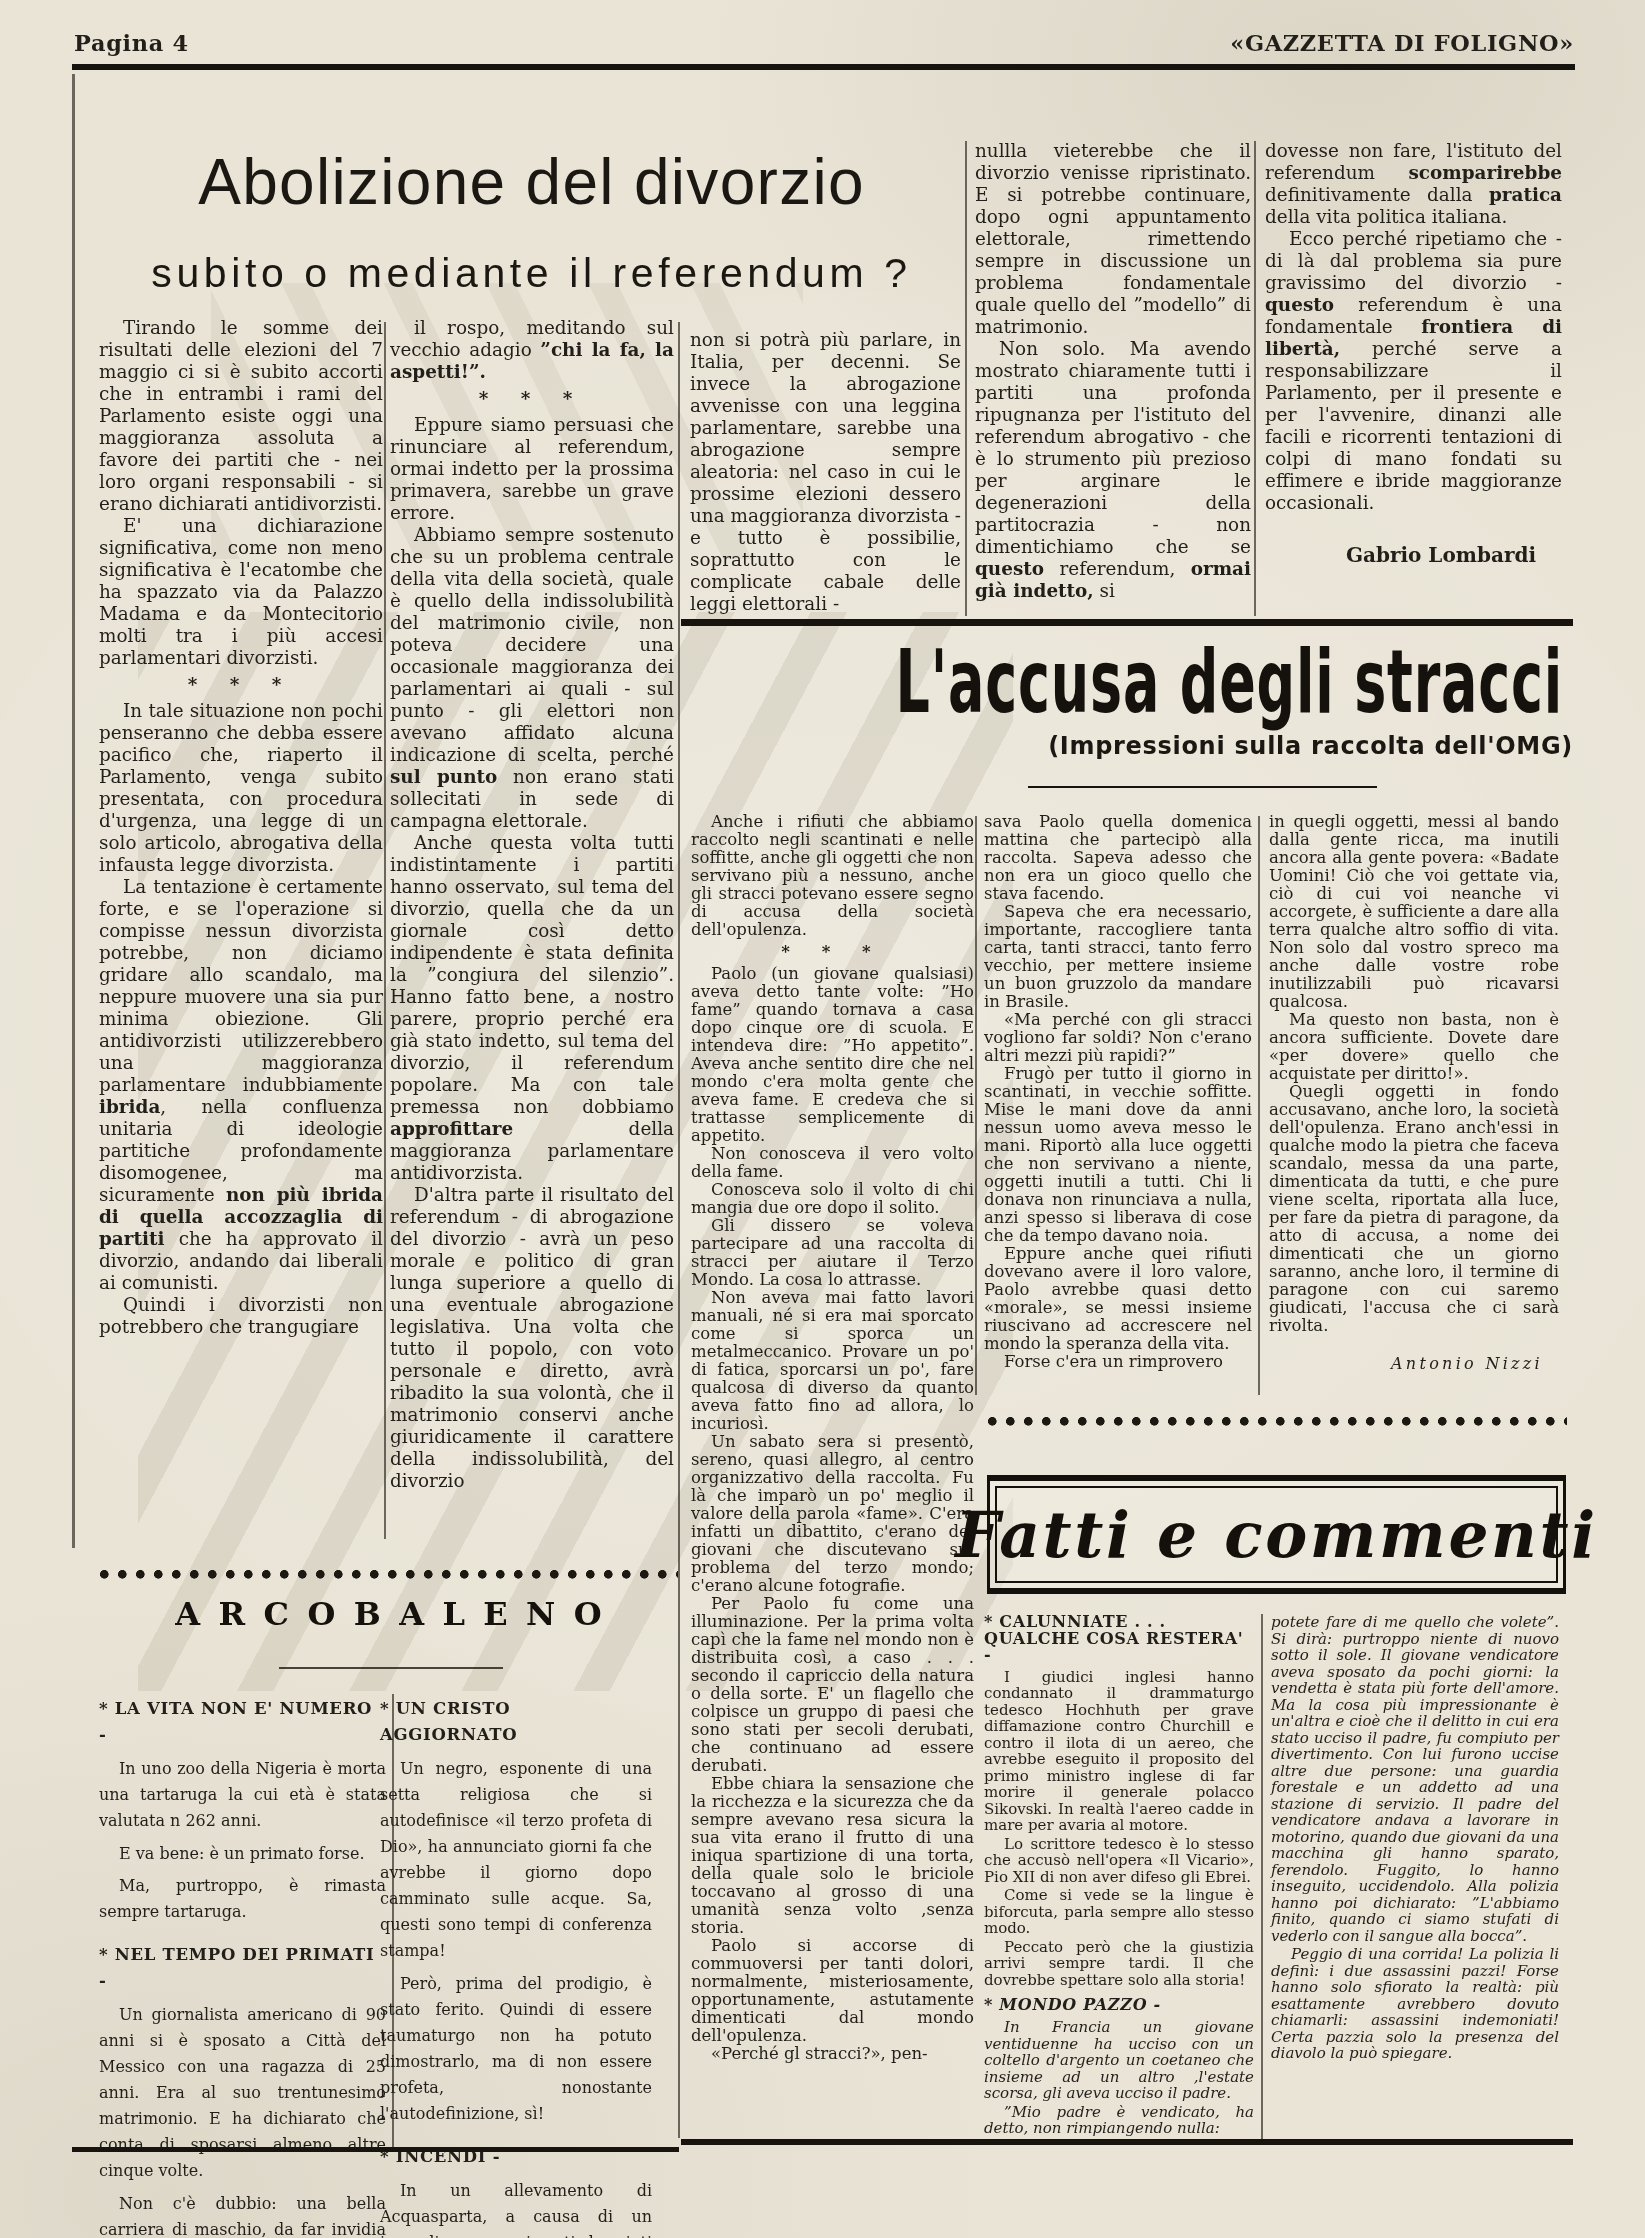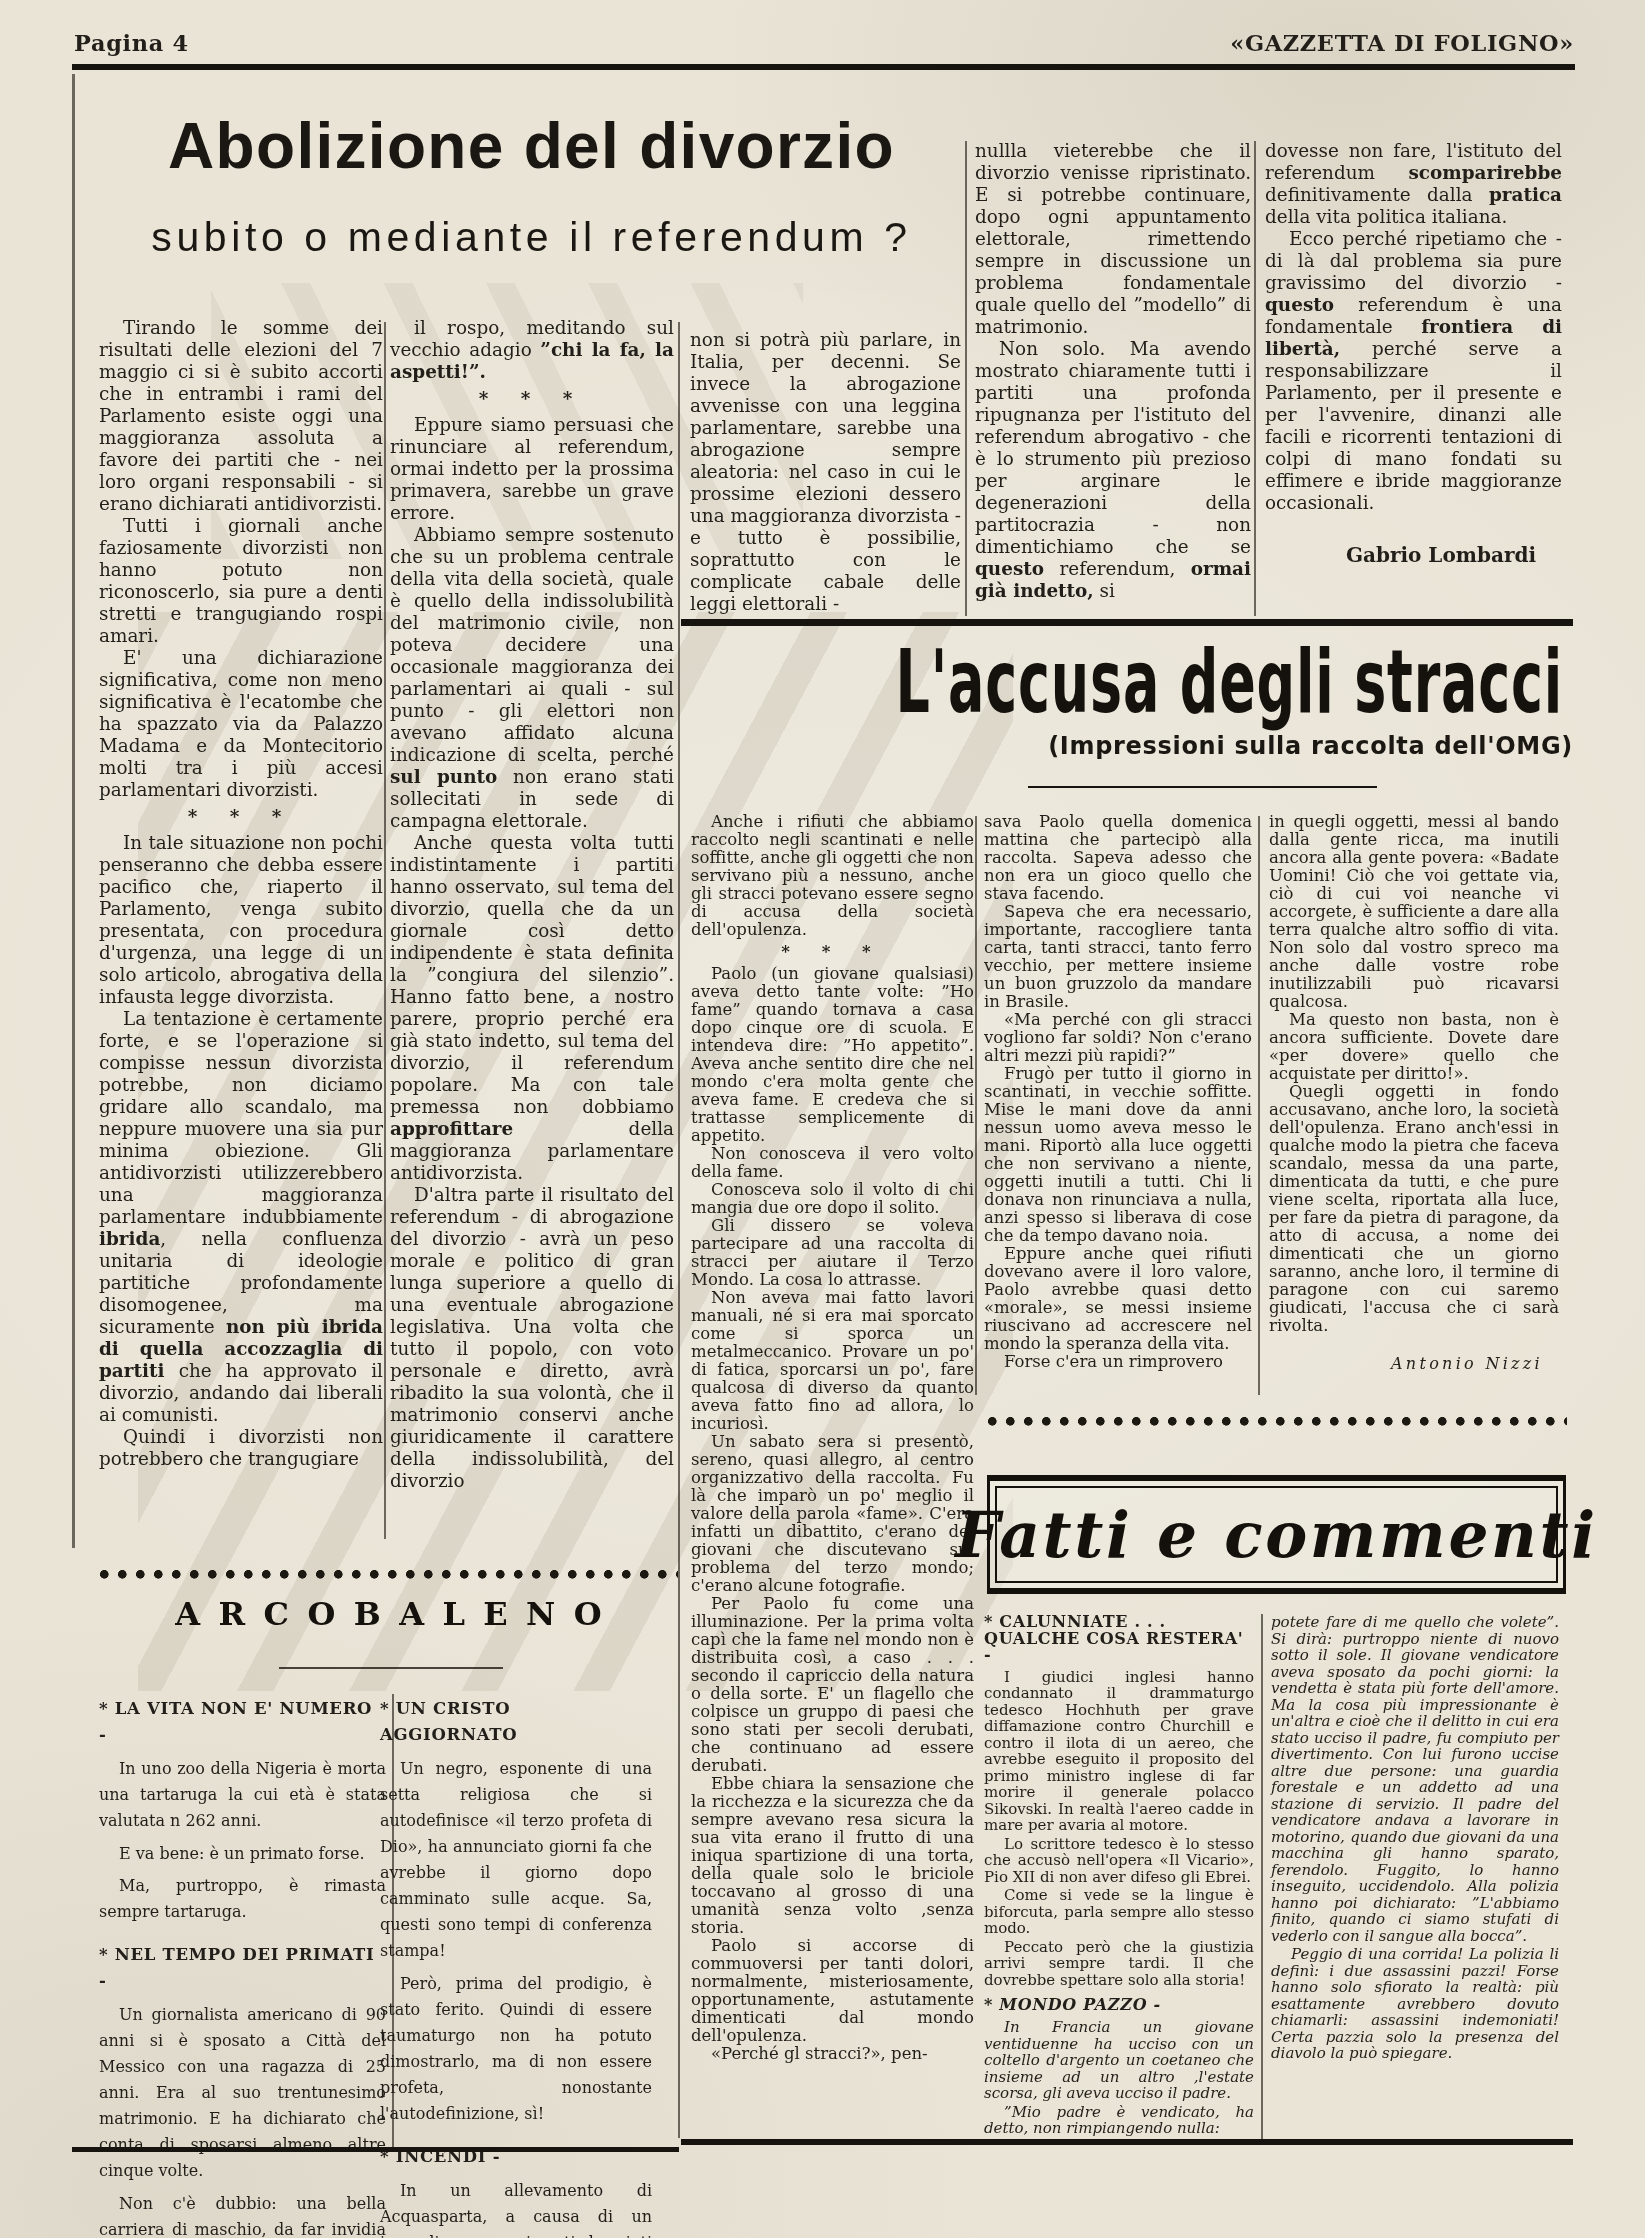--- a/index.html
+++ b/index.html
@@ -24,21 +24,21 @@
   .wm1{left:138px;top:612px;width:875px;height:1079px;
     background:repeating-linear-gradient(118deg, rgba(150,142,120,0.17) 0 32px, rgba(0,0,0,0) 32px 99px);}
   .wm2{left:211px;top:283px;width:592px;height:276px;
     background:repeating-linear-gradient(64deg, rgba(150,142,120,0.12) 0 26px, rgba(0,0,0,0) 26px 92px);}
 
   .pageno{font-size:22.4px;font-weight:700;letter-spacing:0.7px;text-align:right;}
   .masthead{font-size:22.4px;font-weight:700;letter-spacing:0.7px;}
 
   .a1title{text-align:center;}
   .t1{font-family:"Liberation Sans","DejaVu Sans",sans-serif;font-size:64px;line-height:74px;
-      font-weight:700;letter-spacing:1.3px;color:#1b1813;}
+      font-weight:400;letter-spacing:1.3px;color:#1b1813;margin-top:36px;}
   .t2{font-family:"Liberation Sans","DejaVu Sans",sans-serif;font-size:41px;line-height:53px;
       font-weight:400;letter-spacing:4.6px;margin-top:28px;color:#1b1813;}
 
   .col{position:absolute;text-align:justify;}
   .c-a1{font-size:18.4px;line-height:22px;}
   .c-st{font-size:16.5px;line-height:18px;}
   .c-ar{font-size:16px;line-height:26px;}
   .c-ft{font-size:15px;line-height:16.5px;}
   .bp{margin:0;text-align:justify;text-indent:24px;}
   .c-st .bp,.c-ar .bp,.c-ft .bp{text-indent:20px;}
@@ -91,21 +91,20 @@
 <div class="vr" style="left:965px;top:141px;height:475px;"></div>
 <div class="vr" style="left:1254px;top:141px;height:475px;"></div>
 
 <div class="abs a1title" style="left:99px;top:109px;width:865px;">
   <div class="t1">Abolizione del divorzio</div>
   <div class="t2">subito o mediante il referendum ?</div>
 </div>
 
 <div class="col c-a1" style="left:99px;top:317px;width:284px;">
   <p class="bp">Tirando le somme dei risultati delle elezioni del 7 maggio ci si è subito accorti che in entrambi i rami del Parlamento esiste oggi una maggioranza assoluta a favore dei partiti che - nei loro organi responsabili - si erano dichiarati antidivorzisti.</p>
-  <p class="bp">Tutti i giornali anche faziosamente divorzisti non hanno potuto non riconoscerlo, sia pure a denti stretti e trangugiando rospi amari.</p>
   <p class="bp">E' una dichiarazione significativa, come non meno significativa è l'ecatombe che ha spazzato via da Palazzo Madama e da Montecitorio molti tra i più accesi parlamentari divorzisti.</p>
   <div class="stars">* * *</div>
   <p class="bp">In tale situazione non pochi penseranno che debba essere pacifico che, riaperto il Parlamento, venga subito presentata, con procedura d'urgenza, una legge di un solo articolo, abrogativa della infausta legge divorzista.</p>
   <p class="bp"><span>La tentazione è certamente forte, e se l'operazione si compisse nessun divorzista potrebbe, non diciamo gridare allo scandalo, ma neppure muovere una sia pur minima obiezione. Gli antidivorzisti utilizzerebbero una maggioranza parlamentare indubbiamente </span><b>ibrida</b><span>, nella confluenza unitaria di ideologie partitiche profondamente disomogenee, ma sicuramente </span><b>non più ibrida di quella accozzaglia di partiti</b><span> che ha approvato il divorzio, andando dai liberali ai comunisti.</span></p>
   <p class="bp">Quindi i divorzisti non potrebbero che trangugiare</p>
 </div>
 
 <div class="col c-a1" style="left:390px;top:317px;width:284px;">
   <p class="bp"><span>il rospo, meditando sul vecchio adagio </span><b>”chi la fa, la aspetti!”.</b></p>
   <div class="stars">* * *</div>

